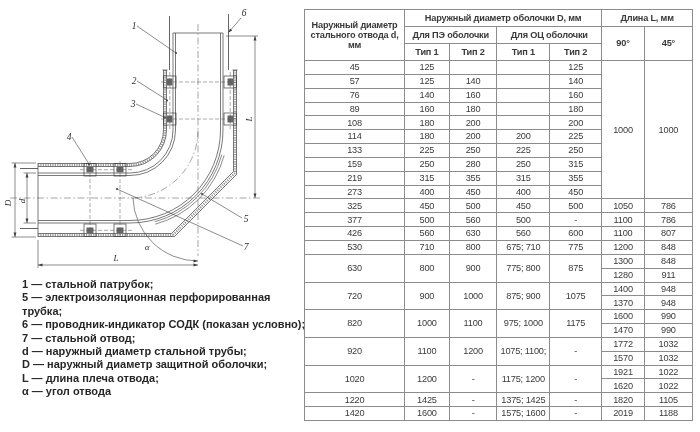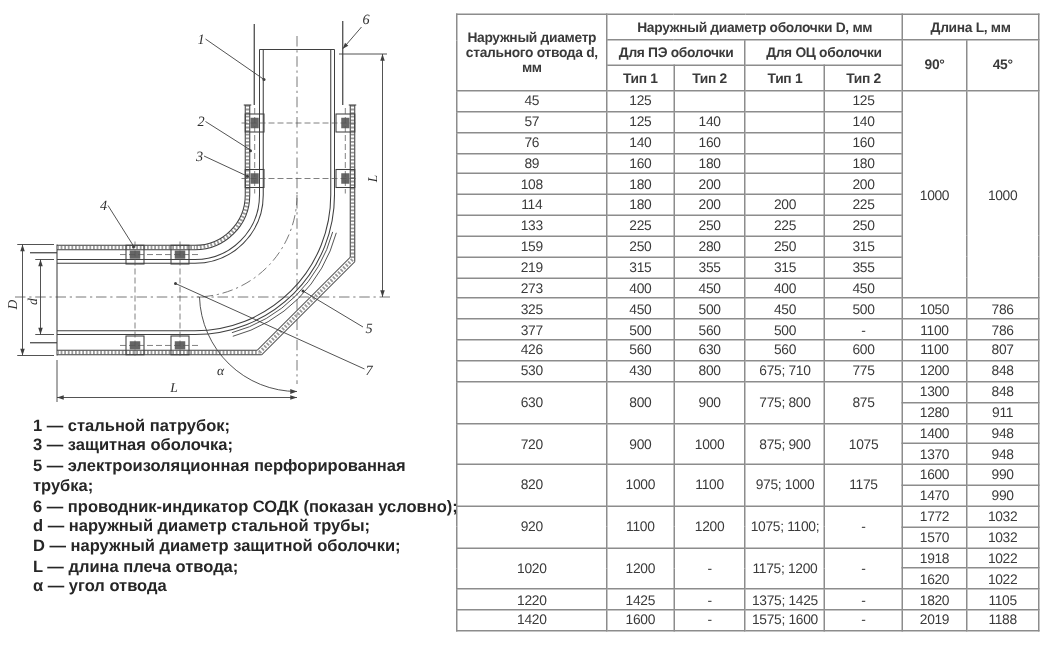--- a/index.html
+++ b/index.html
@@ -186,23 +186,23 @@
 
     <text class="dim-label" text-anchor="middle" x="11" y="203" transform="rotate(-90 11 203)">D</text>
     <text class="dim-label" text-anchor="middle" x="24.5" y="201" transform="rotate(-90 24.5 201)">d</text>
     <text class="dim-label" text-anchor="middle" x="251.5" y="119" transform="rotate(-90 251.5 119)">L</text>
     <text class="dim-label" text-anchor="middle" x="116" y="261">L</text>
     <text class="dim-label" text-anchor="middle" x="147" y="250">α</text>
   </svg>
 
   <div id="legend">
       <div>1 — стальной патрубок;</div>
-      <div>3 — защитная оболочка;</div>
       <div>5 — электроизоляционная перфорированная трубка;</div>
       <div>6 — проводник-индикатор СОДК (показан условно);</div>
+      <div>7 — стальной отвод;</div>
       <div>d — наружный диаметр стальной трубы;</div>
       <div>D — наружный диаметр защитной оболочки;</div>
       <div>L — длина плеча отвода;</div>
       <div>α — угол отвода</div>
     </div>
 
   <table id="spec-table">
     <colgroup>
       <col style="width:25.8%">
         <col style="width:11.5%">
@@ -326,21 +326,21 @@
           <td>426</td>
           <td>560</td>
           <td>630</td>
           <td>560</td>
           <td>600</td>
           <td>1100</td>
           <td>807</td>
         </tr>
         <tr>
           <td>530</td>
-          <td>430</td>
+          <td>710</td>
           <td>800</td>
           <td>675; 710</td>
           <td>775</td>
           <td>1200</td>
           <td>848</td>
         </tr>
         <tr>
           <td rowspan="2">630</td>
           <td rowspan="2">800</td>
           <td rowspan="2">900</td>
@@ -391,21 +391,21 @@
         <tr>
           <td>1570</td>
           <td>1032</td>
         </tr>
         <tr>
           <td rowspan="2">1020</td>
           <td rowspan="2">1200</td>
           <td rowspan="2">-</td>
           <td rowspan="2">1175; 1200</td>
           <td rowspan="2">-</td>
-          <td>1918</td>
+          <td>1921</td>
           <td>1022</td>
         </tr>
         <tr>
           <td>1620</td>
           <td>1022</td>
         </tr>
         <tr>
           <td>1220</td>
           <td>1425</td>
           <td>-</td>

